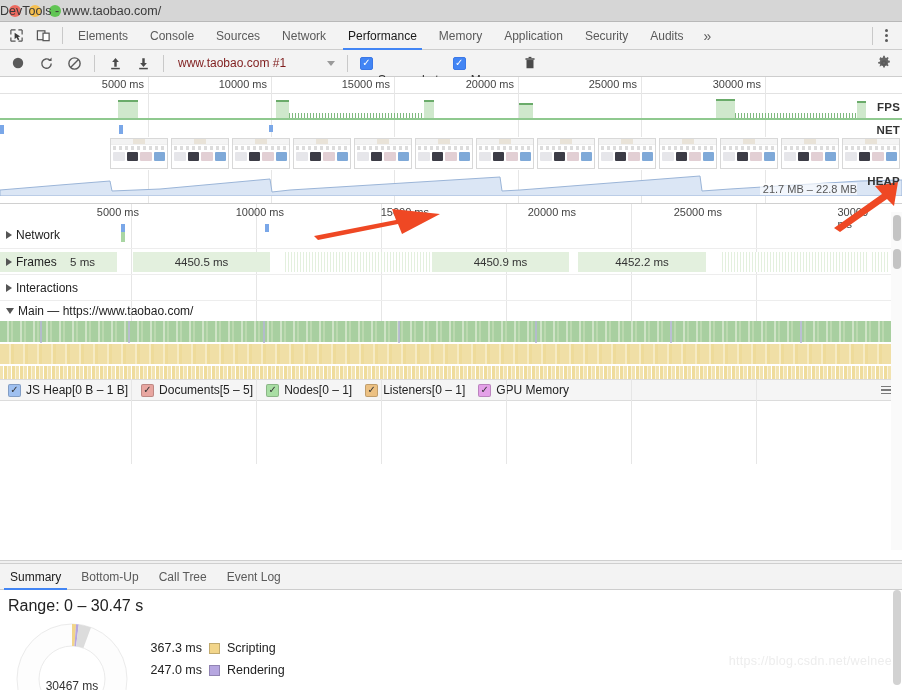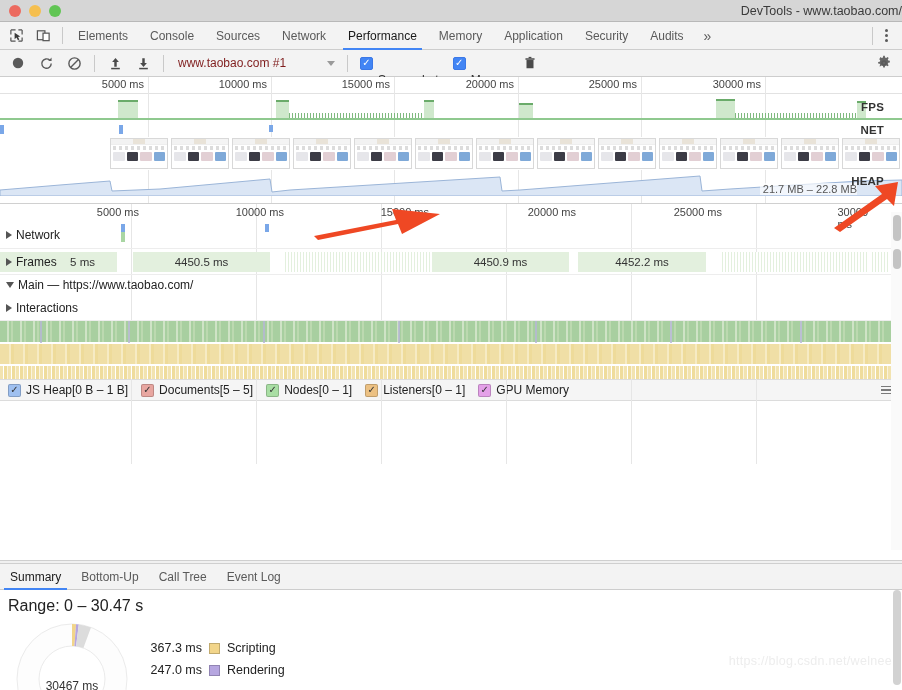--- a/index.html
+++ b/index.html
@@ -18,21 +18,21 @@
     height: 22px; background: #d6d6d6;
     border-bottom: 1px solid #b8b8b8;
     display: flex; align-items: center; position: relative;
   }
   .lights { display: flex; gap: 8px; padding-left: 9px; }
   .light { width: 12px; height: 12px; border-radius: 50%; }
   .light.red { background: #ec6a5f; }
   .light.yellow { background: #f5bf4f; }
   .light.green { background: #61c554; }
   .window-title {
-    position: absolute; left: 0; right: 0; text-align: right;
+    position: absolute; left: 0; right: 0; text-align: left;
     font-size: 12.5px; color: #3a3a3a;
   }
 
   
   .tabbar {
     height: 28px; background: #f3f3f3;
     border-bottom: 1px solid #cdcdcd;
     display: flex; align-items: stretch;
   }
   .tool-icons { display: flex; align-items: center; padding: 0 5px 0 6px; gap: 7px; }
@@ -82,21 +82,21 @@
     position: relative; height: 17px; border-bottom: 1px solid #e2e2e2; background: #fff;
   }
   .ruler .tick {
     position: absolute; top: 1px; font-size: 11px; color: #444;
     transform: translateX(-100%); padding-right: 4px;
   }
   .ruler .gline { position: absolute; top: 0; bottom: -110px; width: 1px; background: #e6e6e6; }
 
   .ov-track { position: relative; }
   .ov-label {
-    position: absolute; right: 18px; font-weight: bold; font-size: 11.5px;
+    position: absolute; right: 2px; font-weight: bold; font-size: 11.5px;
     color: #333; z-index: 5; letter-spacing: .2px; padding-left: 16px;
   }
 
   .fps-track { height: 30px; position: relative; overflow: hidden; }
   .fps-base { position: absolute; left: 0; right: 0; bottom: 4px; height: 2px; background: #8fc98f; }
   .fps-fill { position: absolute; bottom: 6px; background: #cfe8cc; border-top: 2px solid #6aab6a; }
   .fps-hatch {
     position: absolute; bottom: 6px; height: 5px;
     background: repeating-linear-gradient(90deg,#7fb97f 0 1px,transparent 1px 3px);
   }
@@ -573,31 +573,31 @@
       </div>
       <div class="frame-box" style="left:0px;width:117px;justify-content:flex-end;padding-right:22px;">5 ms</div>
       <div class="frame-box" style="left:133px;width:137px;">4450.5 ms</div>
       <div class="frame-dense" style="left:285px;width:145px;"></div>
       <div class="frame-box" style="left:432px;width:137px;">4450.9 ms</div>
       <div class="frame-box" style="left:578px;width:128px;">4452.2 ms</div>
       <div class="frame-dense" style="left:722px;width:146px;"></div>
       <div class="frame-dense" style="left:872px;width:18px;"></div>
     </div>
 
+    <div class="trow interactions-row">
+      <div class="trow-head">
+        <span class="arrow-r"></span>
+        <span>Interactions</span>
+      </div>
+    </div>
+
     <div class="trow main-row" style="border-bottom:none;">
       <div class="trow-head">
         <span class="arrow-d"></span>
         <span>Main — https://www.taobao.com/</span>
-      </div>
-    </div>
-
-    <div class="trow interactions-row">
-      <div class="trow-head">
-        <span class="arrow-r"></span>
-        <span>Interactions</span>
       </div>
     </div>
 
     <div class="flame">
       <div class="fl-band fl-green"></div>
       <div class="fl-band fl-yellow"></div>
       <div class="fl-band fl-yellow2"></div>
       <span class="fl-mark" style="left:40px;"></span>
       <span class="fl-mark" style="left:128px;"></span>
       <span class="fl-mark" style="left:263px;"></span>

